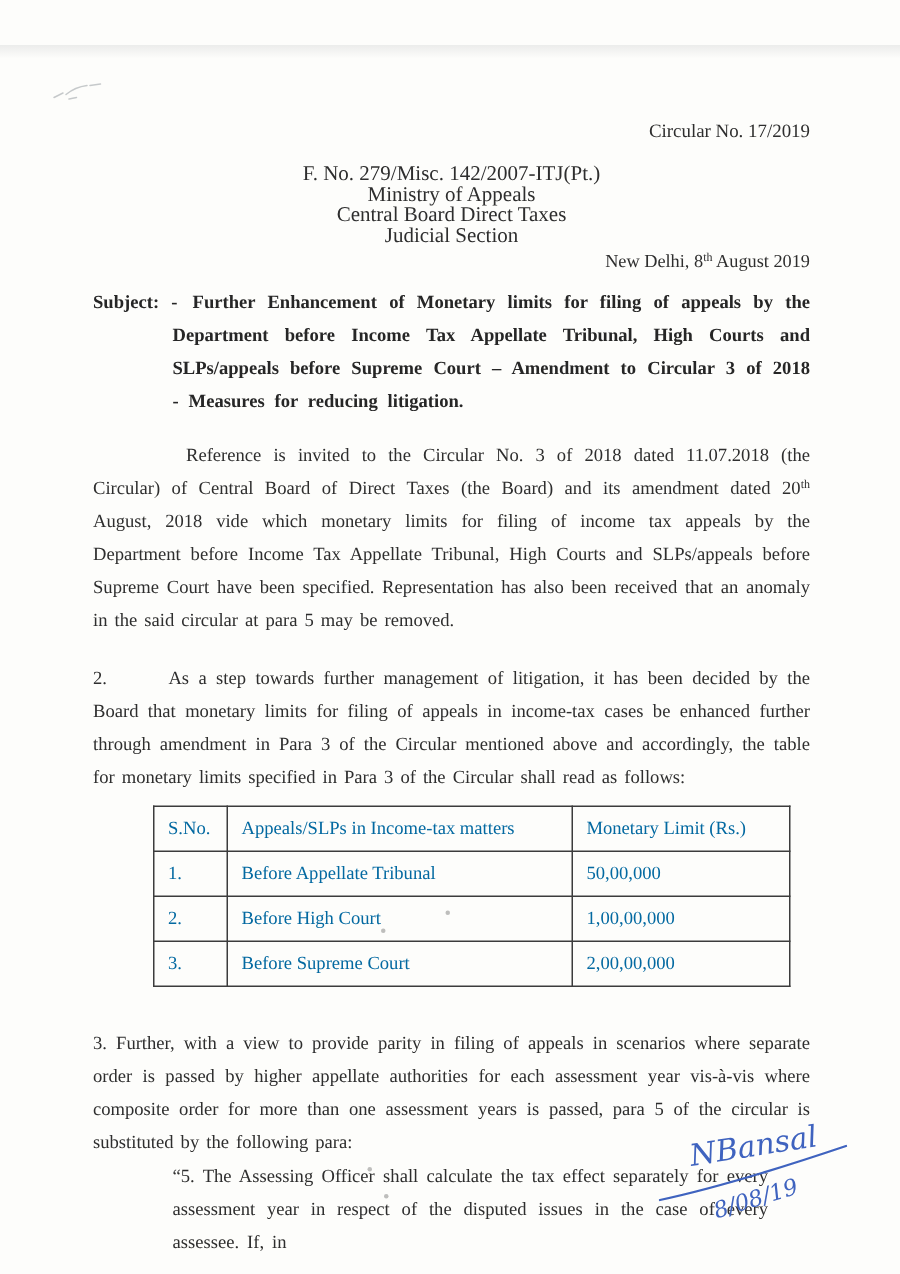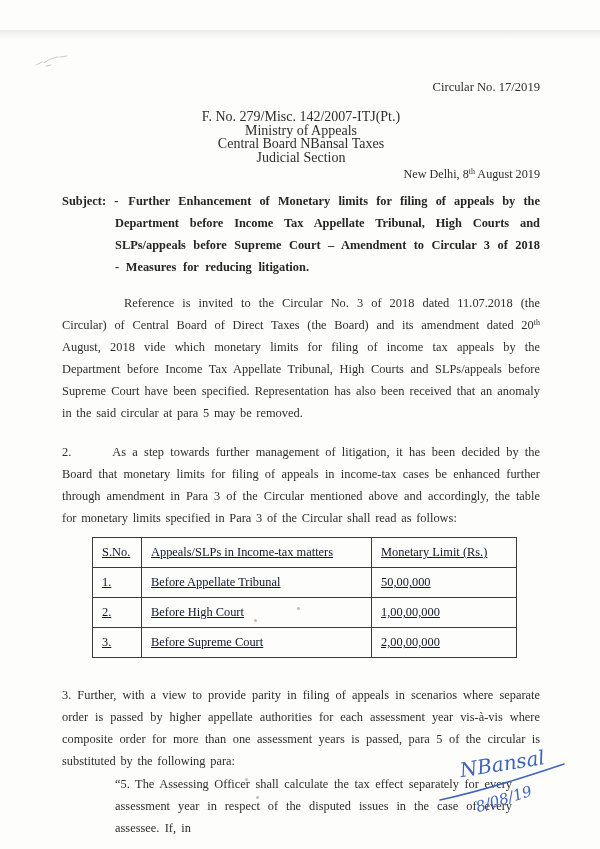--- a/index.html
+++ b/index.html
@@ -76,25 +76,24 @@
   .subject .subject-label { padding-right: 10px; }
   .para {
     text-align: justify;
     word-spacing: 1.6px;
     line-height: 22px;
   }
   .para-indent { text-indent: 62px; margin-top: 14px; }
   .para-numbered { margin-top: 17px; }
   .num-gap { display: inline-block; width: 41px; }
   .limits-table {
-    margin: 8px 0 0 30px;
+    margin: 8px 0 0 40px;
     border-collapse: collapse;
     font-size: 12.4px;
-    color: #0f172a;
-    text-decoration: underline;
+    color: #0369a1;
   }
   .limits-table td {
     border: 1.2px solid #3c3c3c;
     padding: 3px 9px 4px 9px;
     height: 26px;
     vertical-align: middle;
   }
   .col-sno { width: 49px; }
   .col-matter { width: 230px; }
   .col-limit { width: 145px; }
@@ -129,21 +128,21 @@
   <div class="speck" style="left:245px; top:778px;"></div>
   <div class="speck" style="left:256px; top:796px;"></div>
 
   <div class="content">
 
     <div class="circular-no">Circular No. 17/2019</div>
 
     <div class="letterhead">
       <div>F. No. 279/Misc. 142/2007-ITJ(Pt.)</div>
       <div>Ministry of Appeals</div>
-      <div>Central Board NBansal Taxes</div>
+      <div>Central Board Direct Taxes</div>
       <div>Judicial Section</div>
     </div>
 
     <div class="place-date"><span>New Delhi, 8</span><sup class="ord">th</sup><span> August 2019</span></div>
 
     <p class="subject"><span class="subject-label">Subject: -</span><span>Further Enhancement of Monetary limits for filing of appeals by the Department before Income Tax Appellate Tribunal, High Courts and SLPs/appeals before Supreme Court – Amendment to Circular 3 of 2018 - Measures for reducing litigation.</span></p>
 
     <p class="para para-indent"><span>Reference is invited to the Circular No. 3 of 2018 dated 11.07.2018 (the Circular) of Central Board of Direct Taxes (the Board) and its amendment dated 20</span><sup class="ord">th</sup><span> August, 2018 vide which monetary limits for filing of income tax appeals by the Department before Income Tax Appellate Tribunal, High Courts and SLPs/appeals before Supreme Court have been specified. Representation has also been received that an anomaly in the said circular at para 5 may be removed.</span></p>
 
     <p class="para para-numbered"><span>2.</span><span class="num-gap"></span><span>As a step towards further management of litigation, it has been decided by the Board that monetary limits for filing of appeals in income-tax cases be enhanced further through amendment in Para 3 of the Circular mentioned above and accordingly, the table for monetary limits specified in Para 3 of the Circular shall read as follows:</span></p>

